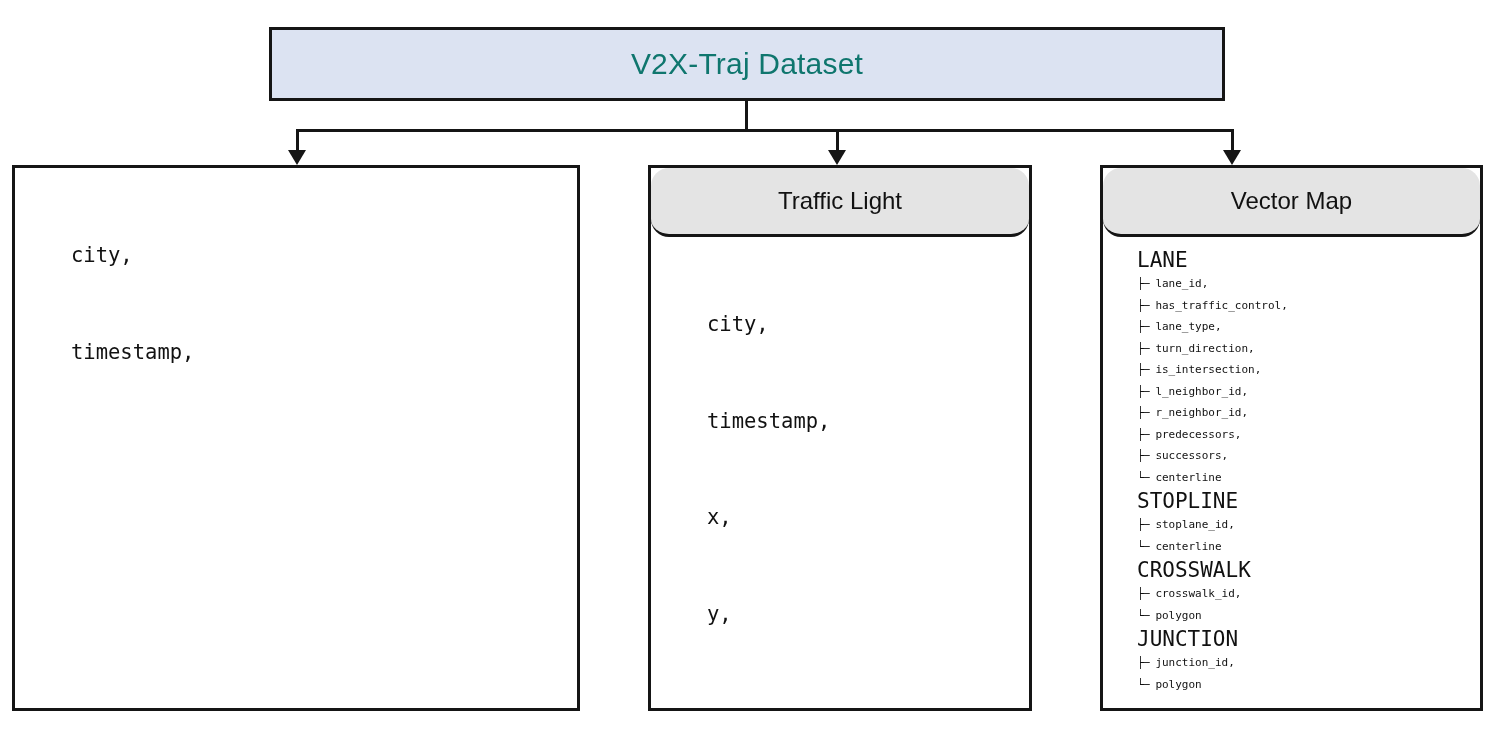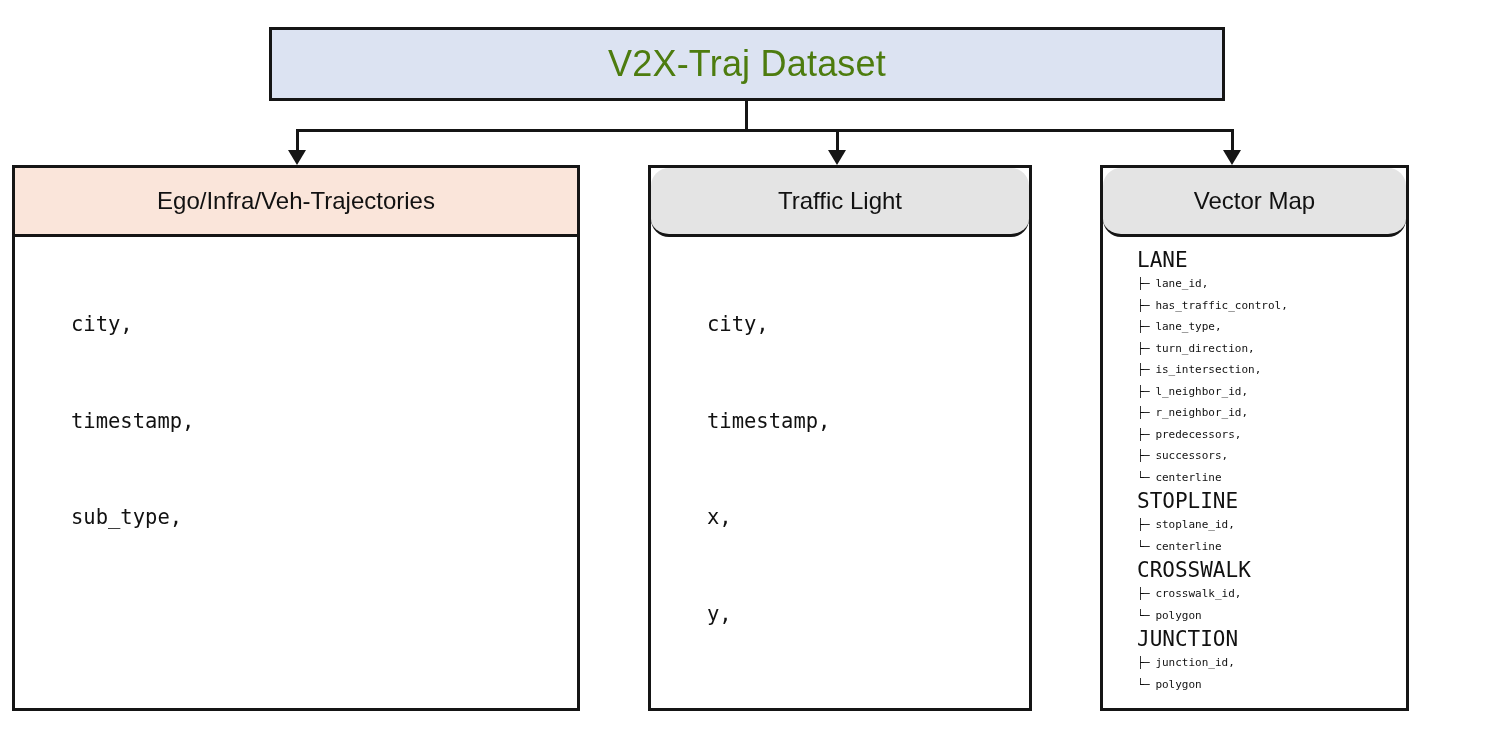--- a/index.html
+++ b/index.html
@@ -25,22 +25,22 @@
     width: 956px;
     height: 74px;
     box-sizing: border-box;
     border: 3px solid #151515;
     background: #dce3f2;
     display: flex;
     align-items: center;
     justify-content: center;
   }
   .title-box .title-text {
-    font-size: 36px;
-    color: #4d7c0f;
+    font-size: 30px;
+    color: #0f766e;
     letter-spacing: 0.2px;
     white-space: nowrap;
   }
 
   
   .panel {
     position: absolute;
     box-sizing: border-box;
     border: 3px solid #151515;
     background: #ffffff;
@@ -65,21 +65,21 @@
   }
   .panel-body {
     flex: 1 1 auto;
     box-sizing: border-box;
     padding: 10px 0 16px 0;
     overflow: hidden;
   }
 
   .panel-a { left: 12px;   width: 568px; }
   .panel-b { left: 648px;  width: 384px; }
-  .panel-c { left: 1100px; width: 309px; }
+  .panel-c { left: 1100px; width: 383px; }
 
   .hdr-peach { background: #fae5da; }
   .hdr-gray  { background: #e4e4e4; border-radius: 18px; }
 
   
   .field-list {
     margin: 0;
     padding: 0 0 0 52px;
     list-style: none;
     font-family: "DejaVu Sans Mono", "Liberation Mono", monospace;
@@ -150,28 +150,24 @@
   <div class="drop drop-a"></div>
   <div class="arrow arrow-a"></div>
 
   <div class="drop drop-b"></div>
   <div class="arrow arrow-b"></div>
 
   <div class="drop drop-c"></div>
   <div class="arrow arrow-c"></div>
 
   <div class="panel panel-a">
-    <div class="panel-header hdr-peach">
-      <span class="panel-title">Ego/Infra/Veh-Trajectories</span>
-    </div>
     <div class="panel-body">
       <ul class="field-list">
         <li>city,</li>
         <li>timestamp,</li>
-        <li>sub_type,</li>
         
         
         
         
         
         
         
         
         
         

